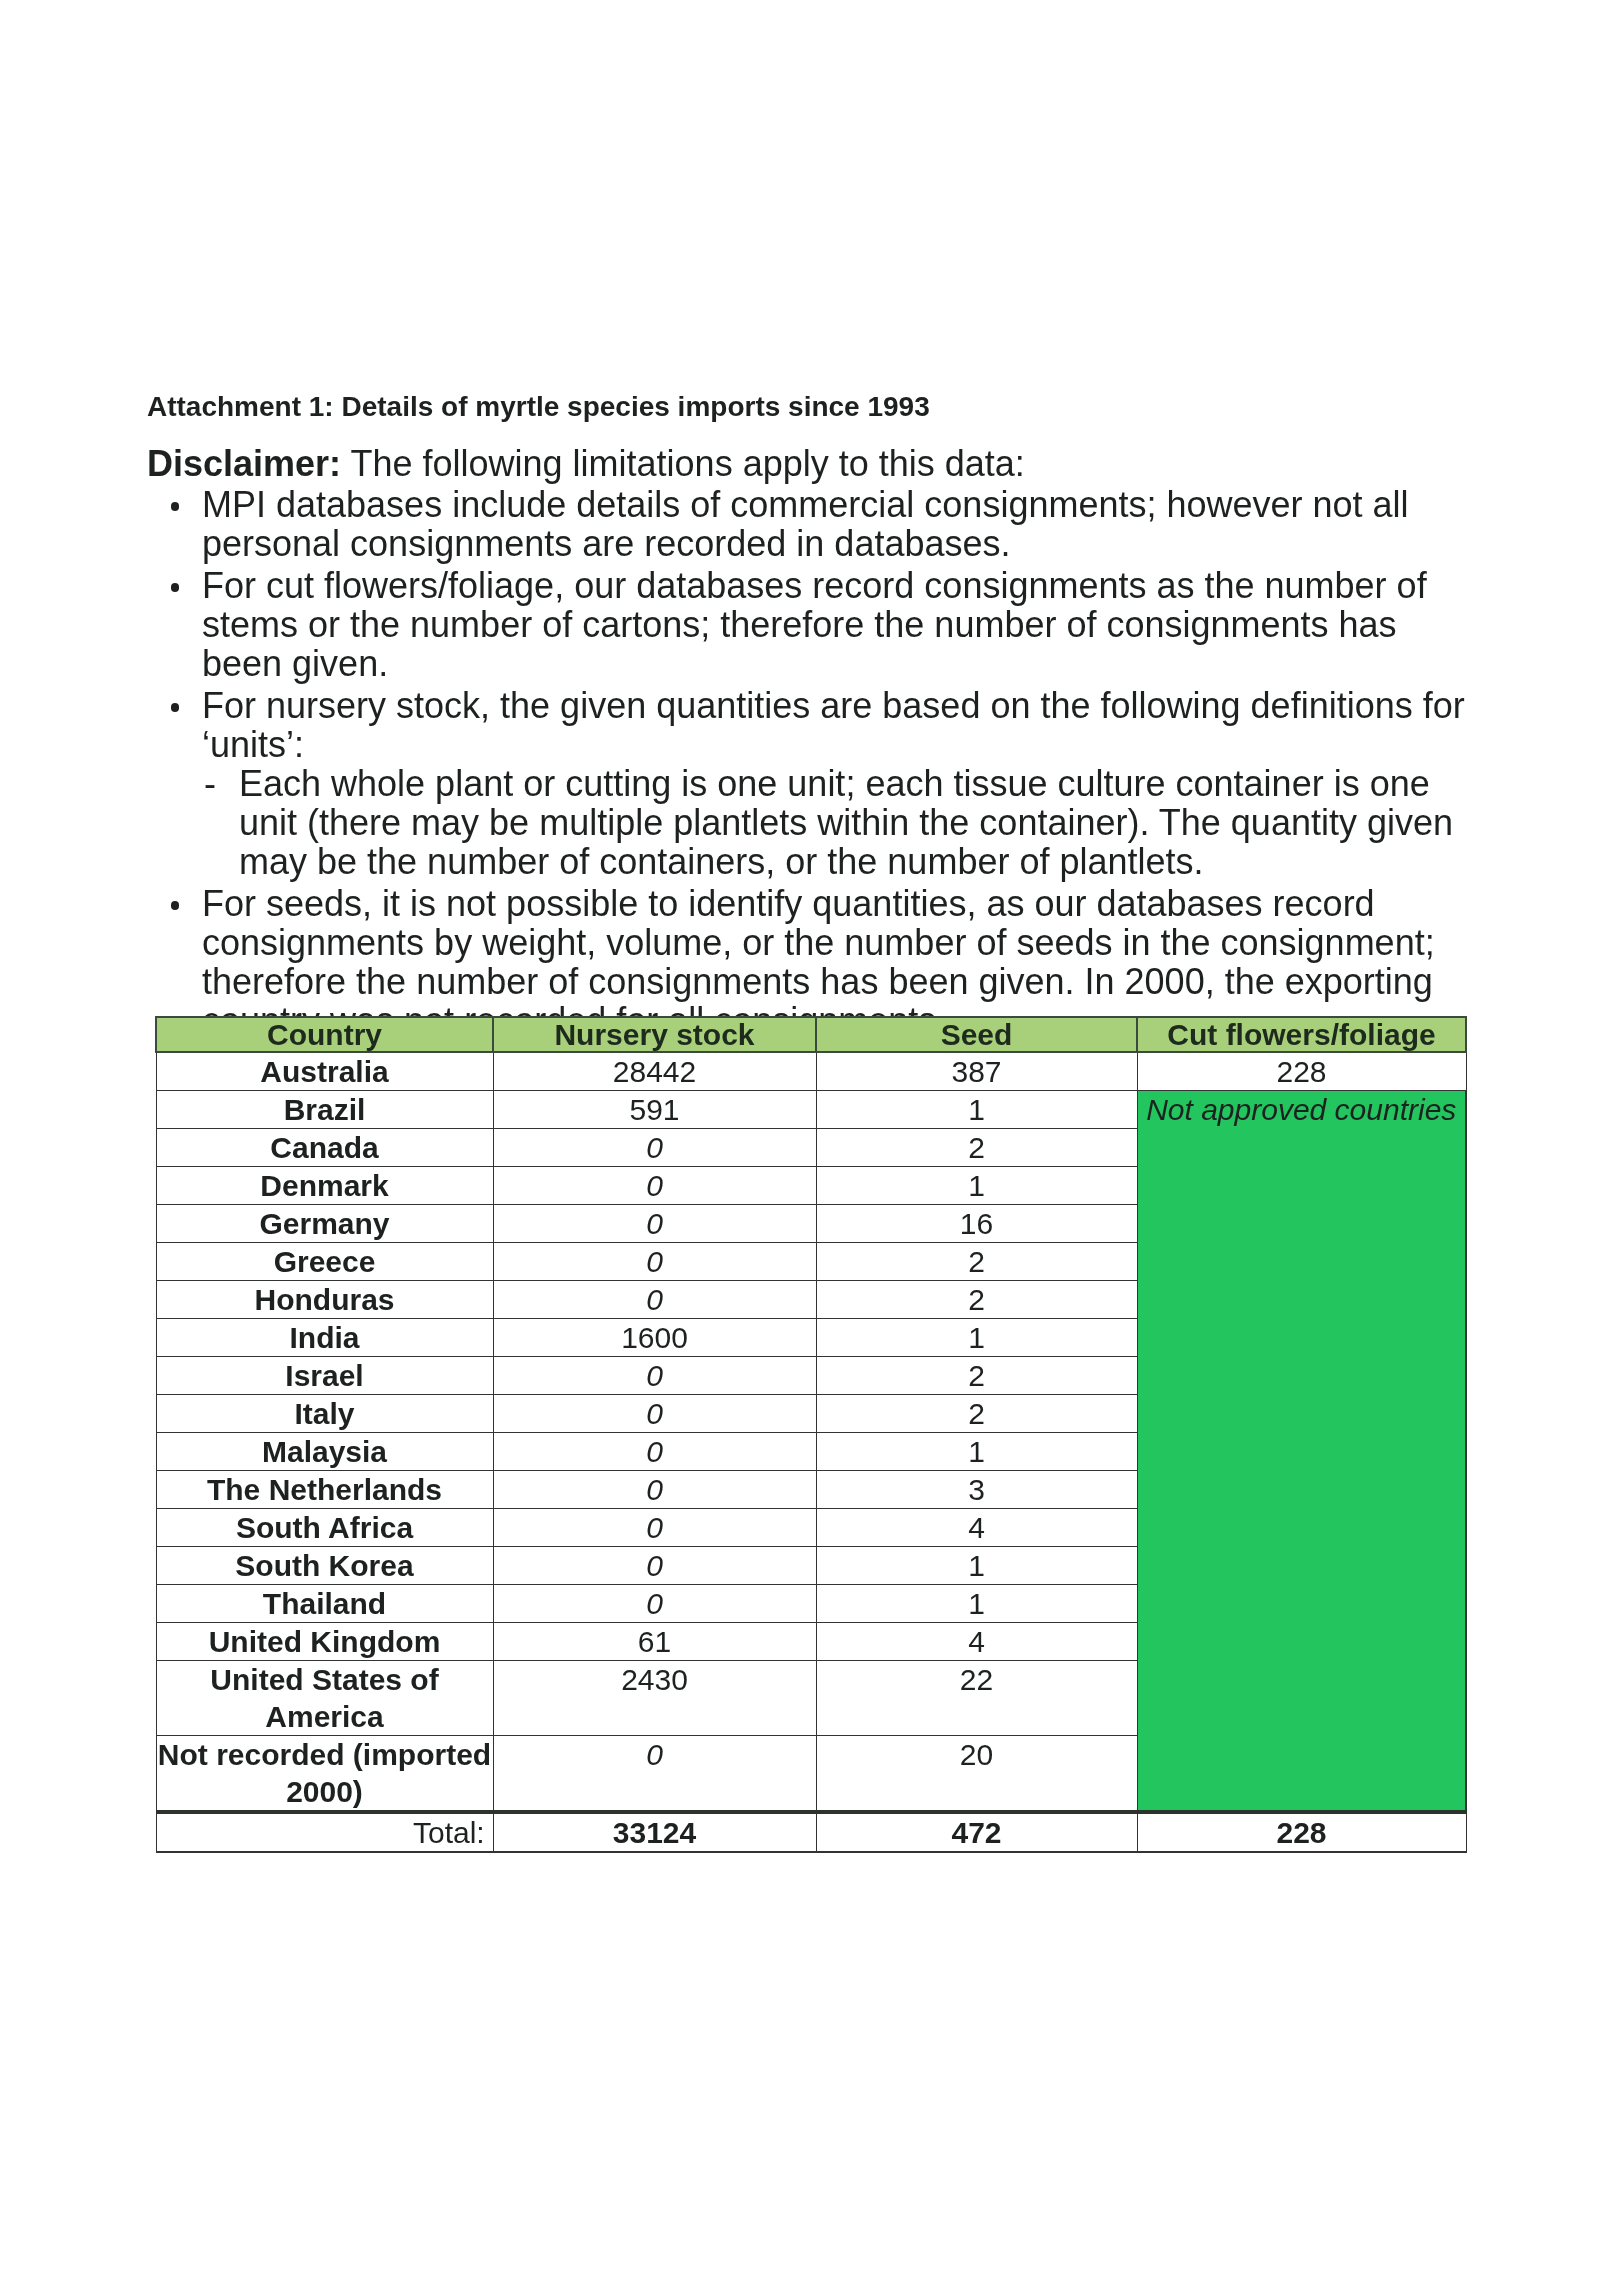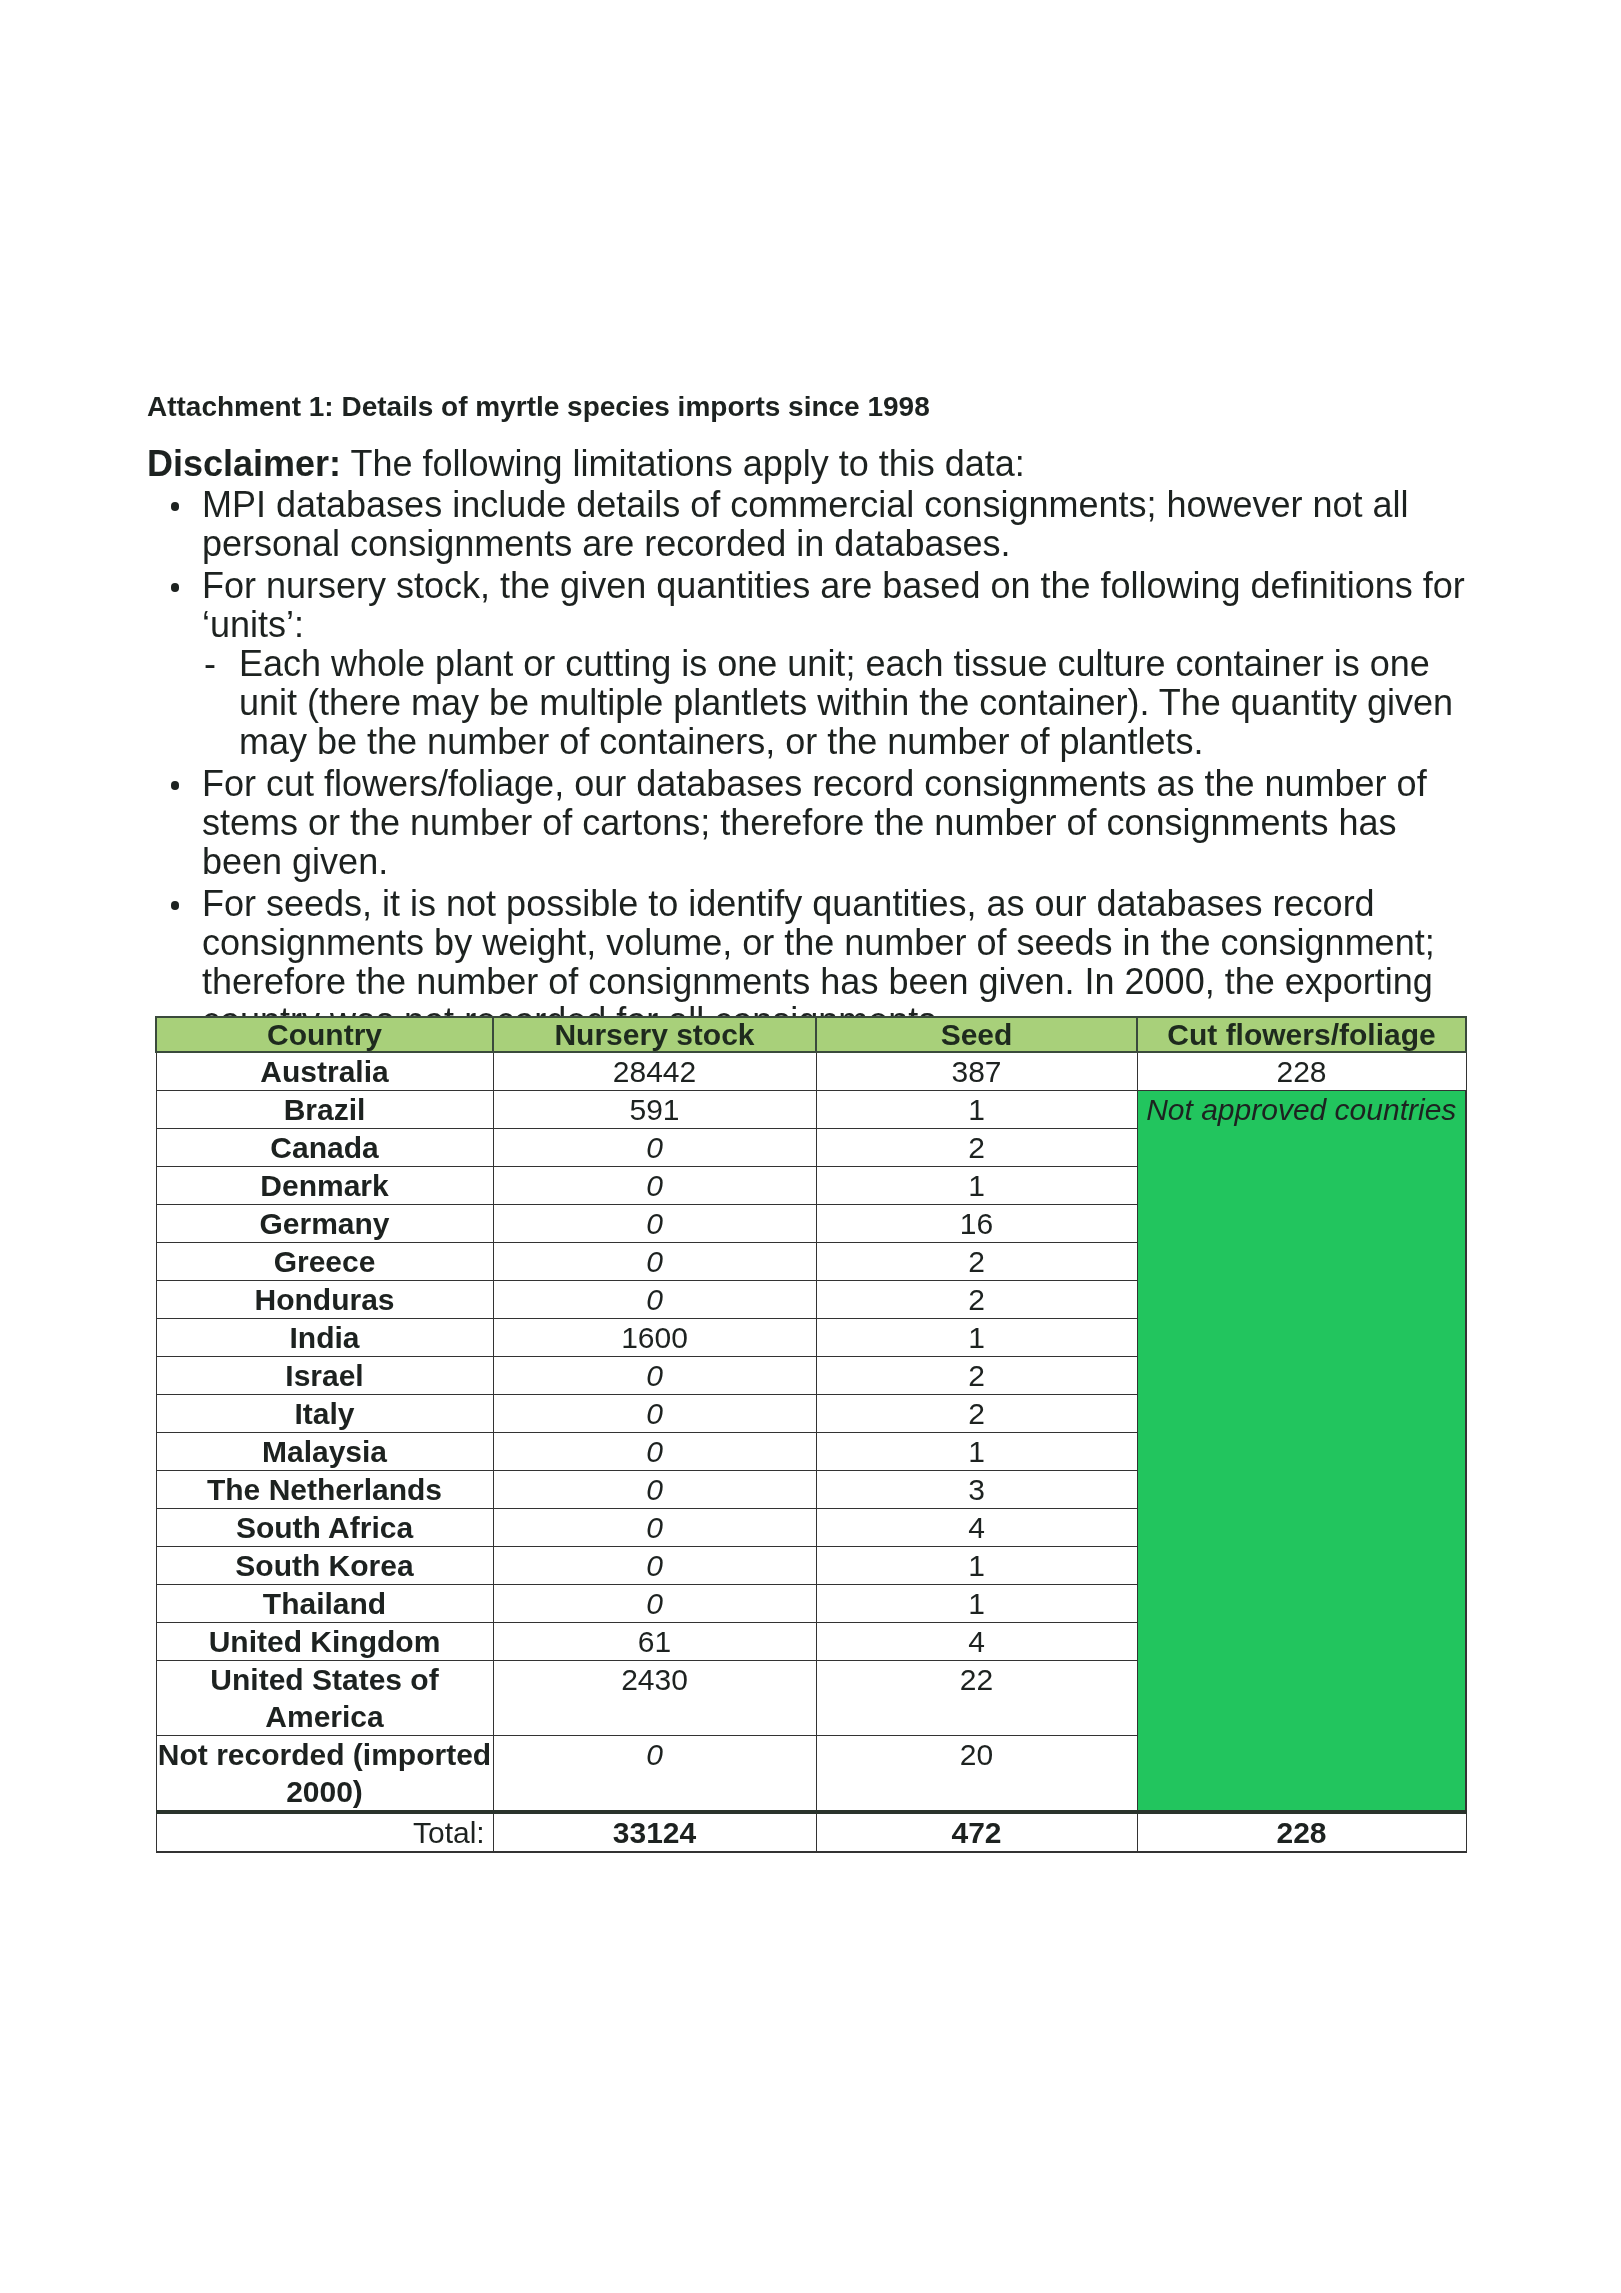--- a/index.html
+++ b/index.html
@@ -24,30 +24,30 @@
   td.zero { font-style: italic; }
   td.two-line { vertical-align: top; }
   td.na { background: #22c55e; font-style: italic; vertical-align: top; line-height: 37px; padding-top: 0; border-right: 2px solid #333; }
   tr.total td { border-top: 4.9px solid #2a332c; font-weight: bold; height: 35px; border-bottom: 2px solid #333; }
   tr.total td.label { text-align: right; padding-right: 7.8px; font-weight: normal; }
 </style>
 </head>
 <body>
 
 <div class="page">
-  <p class="title">Attachment 1: Details of myrtle species imports since 1998</p>
+  <p class="title">Attachment 1: Details of myrtle species imports since 1993</p>
   <p class="disclaimer"><b>Disclaimer:</b><span> The following limitations apply to this data:</span></p>
   <ul class="bullets">
     <li><span class="dot"></span><span>MPI databases include details of commercial consignments; however not all personal consignments are recorded in databases.</span></li>
+    <li><span class="dot"></span><span>For cut flowers/foliage, our databases record consignments as the number of stems or the number of cartons; therefore the number of consignments has been given.</span></li>
     <li><span class="dot"></span><span>For nursery stock, the given quantities are based on the following definitions for ‘units’:</span>
       <ul class="sub">
         <li><span class="dash">-</span><span>Each whole plant or cutting is one unit; each tissue culture container is one unit (there may be multiple plantlets within the container). The quantity given may be the number of containers, or the number of plantlets.</span></li>
       </ul>
     </li>
-    <li><span class="dot"></span><span>For cut flowers/foliage, our databases record consignments as the number of stems or the number of cartons; therefore the number of consignments has been given.</span></li>
     <li><span class="dot"></span><span>For seeds, it is not possible to identify quantities, as our databases record consignments by weight, volume, or the number of seeds in the consignment; therefore the number of consignments has been given. In 2000, the exporting country was not recorded for all consignments.</span></li>
   </ul>
 </div>
 
 <div class="tbl-wrap">
   <table>
     <colgroup>
         <col class="c1">
         <col class="c2">
         <col class="c3">

